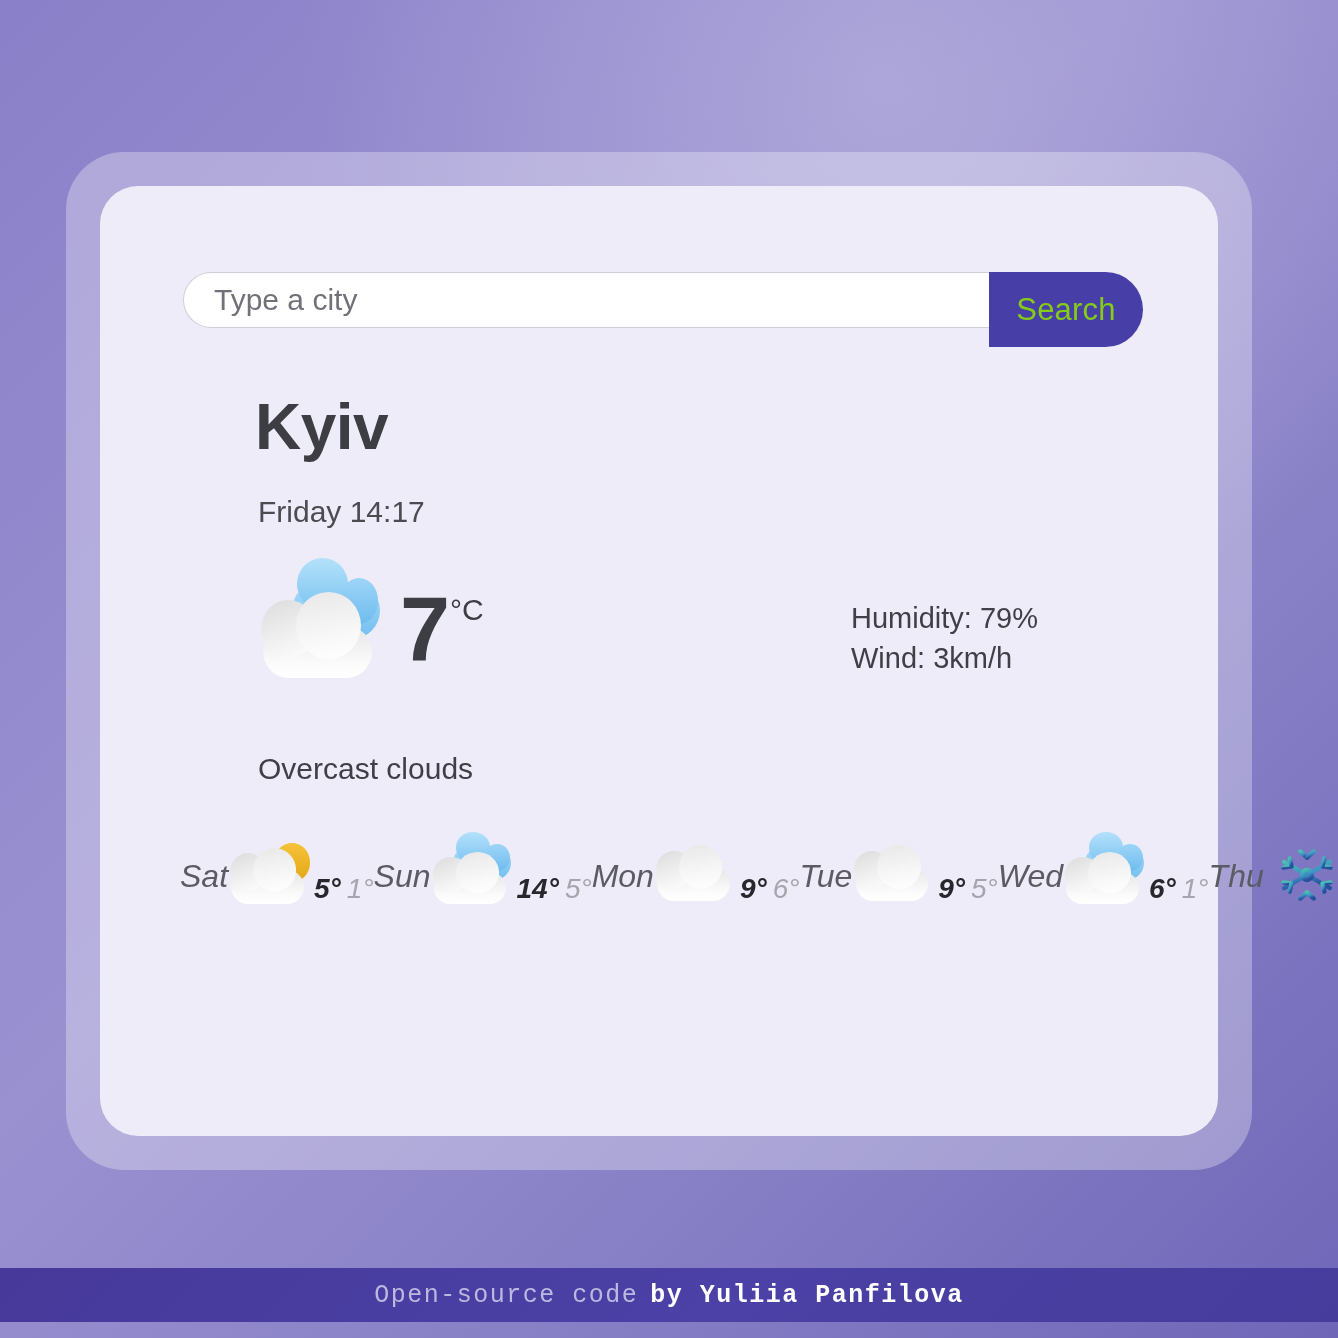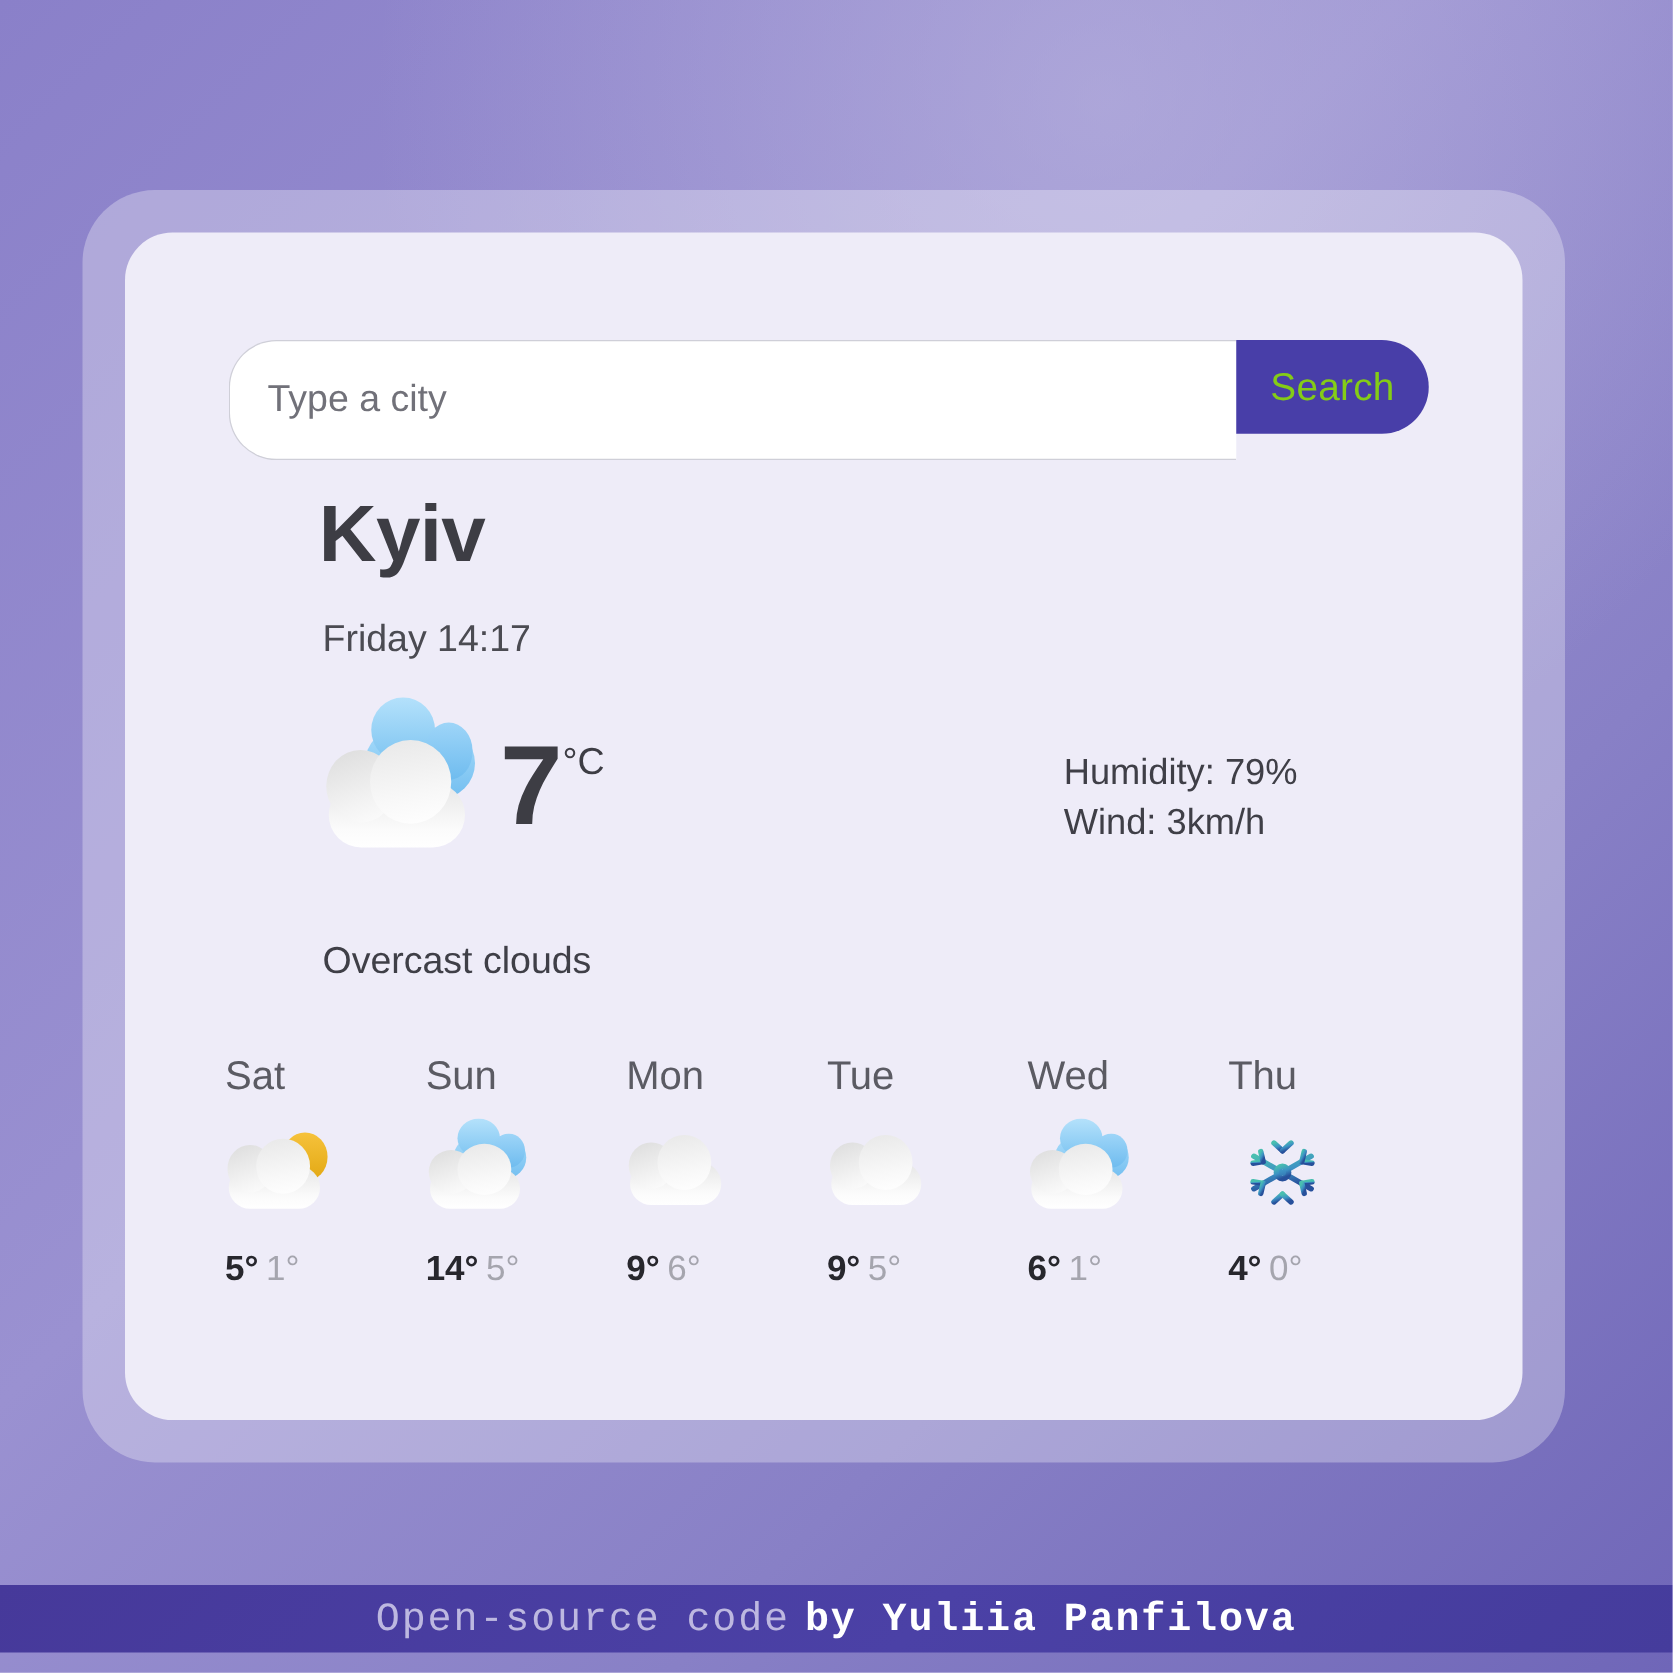--- a/index.html
+++ b/index.html
@@ -52,21 +52,21 @@
     position: absolute;
     left: 183px;
     top: 272px;
     width: 960px;
     height: 75px;
     display: flex;
     align-items: stretch;
   }
   #search-input {
     flex: 1 1 auto;
-    height: 96px;
+    height: 56px;
     border: 1px solid #cfcfd8;
     border-right: none;
     border-radius: 38px 0 0 38px;
     background: #ffffff;
     font-family: "Liberation Sans", sans-serif;
     font-size: 30px;
     color: #0c4a6e;
     padding: 0 30px;
     outline: none;
   }
@@ -157,22 +157,22 @@
   #forecast {
     position: absolute;
     left: 180px;
     top: 842px;
     width: 963px;
     display: flex;
   }
   .forecast-day {
     flex: 1 1 0;
     display: flex;
-    flex-direction: column;
-    align-items: flex-start;
+    align-items: center;
+    font-style: italic;
   }
   .forecast-day-label {
     font-size: 32px;
     color: #5b5b63;
     margin-bottom: 26px;
   }
   .forecast-icon {
     width: 86px;
     height: 66px;
     position: relative;
@@ -190,21 +190,21 @@
     position: absolute;
     left: 0;
     top: 1268px;
     width: 1338px;
     height: 54px;
     background: linear-gradient(135deg, #46399a 0%, #4b41a6 55%, #453c9c 100%);
     display: flex;
     align-items: center;
     justify-content: center;
     font-family: "Liberation Mono", monospace;
-    font-size: 32px;
+    font-size: 25px;
     letter-spacing: 1.5px;
   }
   #footer-prefix { color: #bdb8e0; }
   #footer-author { color: #ffffff; font-weight: bold; margin-left: 12px; }
   .cloud-group { position: absolute; inset: 0; }
 
   
   .blue-cloud {
     position: absolute;
     left: 26%; top: 6%;

